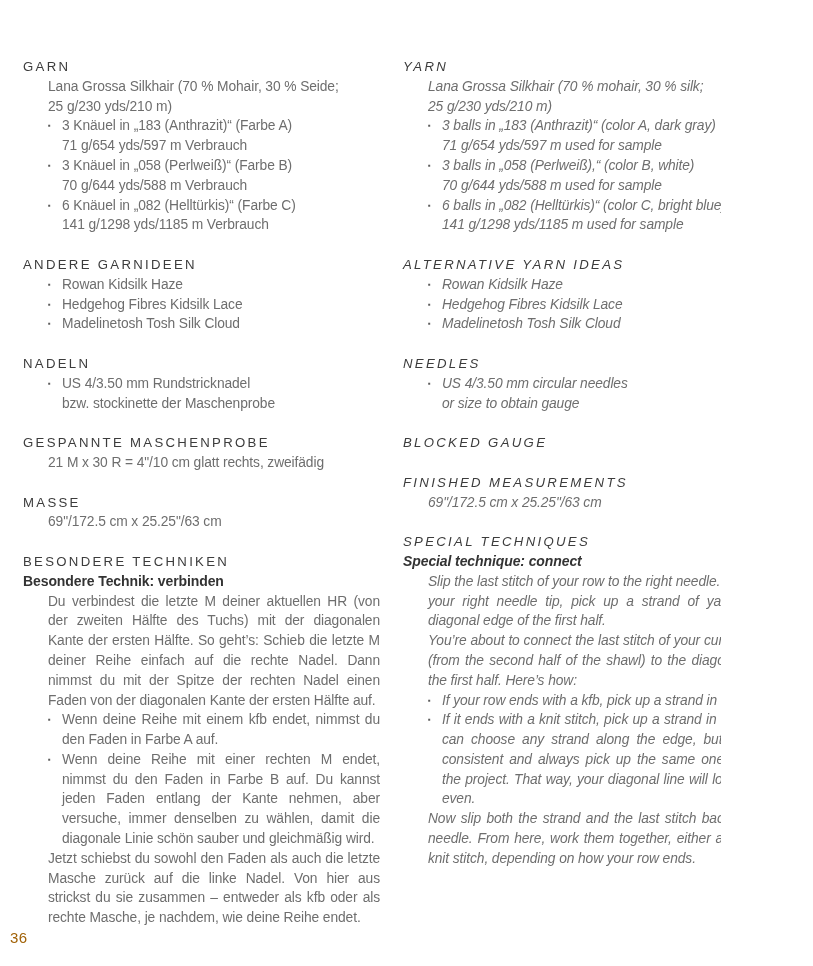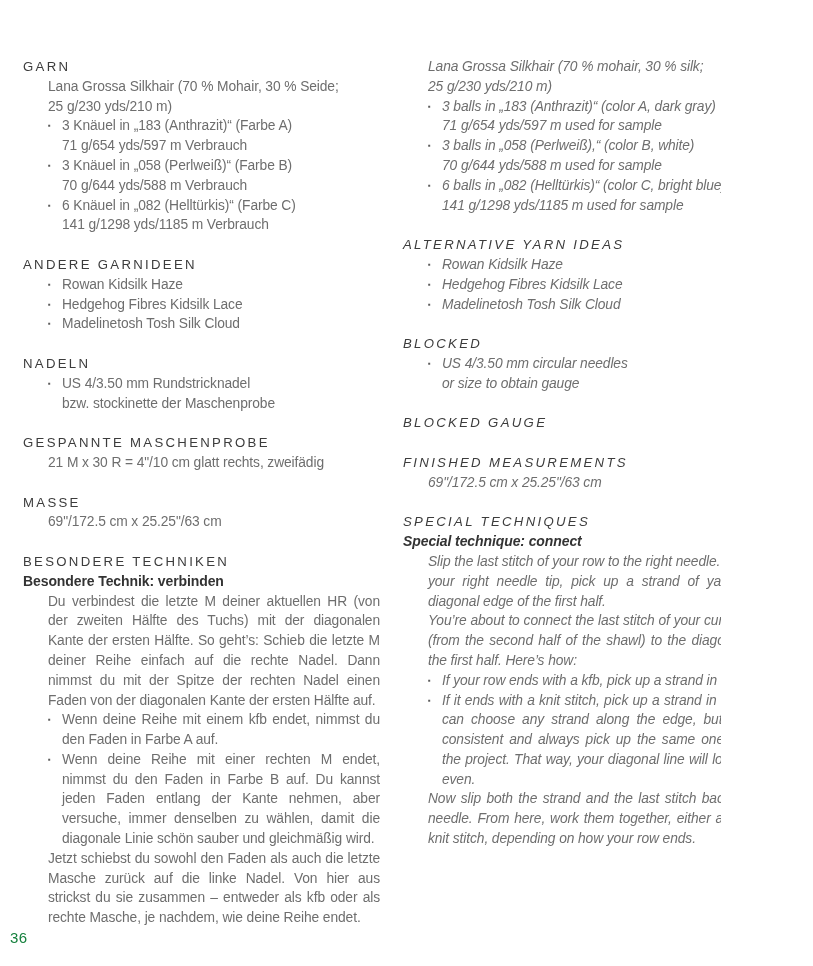--- a/index.html
+++ b/index.html
@@ -52,21 +52,21 @@
     color: #5d5d5d;
     font-style: normal;
   }
   .col.italic .marker { font-style: normal; }
   .btext { flex: 1; }
   .page-number {
     position: absolute;
     left: 10px;
     top: 929px;
     font-size: 15px;
-    color: #15803d;
+    color: #a16207;
     letter-spacing: 0.5px;
   }
 </style>
 </head>
 <body>
 
 <div class="page">
   <div class="columns">
       <div class="col">
         <section class="section">
@@ -162,20 +162,21 @@
             <div class="bullet">
               <span class="marker">▪</span>
               <div class="btext">Wenn deine Reihe mit einer rechten M endet, nimmst du den Faden in Farbe B auf. Du kannst jeden Faden entlang der Kante nehmen, aber versuche, immer denselben zu wählen, damit die diagonale Linie schön sauber und gleichmäßig wird.</div>
             </div>
             <div class="para">Jetzt schiebst du sowohl den Faden als auch die letzte Masche zurück auf die linke Nadel. Von hier aus strickst du sie zusammen – entweder als kfb oder als rechte Masche, je nachdem, wie deine Reihe endet.</div>
           </div>
         </section>
       </div>
       <div class="col italic">
         <section class="section">
+          <div class="heading">YARN</div>
           <div class="body">
             <div class="linesblk">
               <div>Lana Grossa Silkhair (70 % mohair, 30 % silk;</div>
               <div>25 g/230 yds/210 m)</div>
             </div>
             <div class="bullet">
               <span class="marker">▪</span>
               <div class="btext">
                 <div>3 balls in „183 (Anthrazit)“ (color A, dark gray)</div>
                 <div>71 g/654 yds/597 m used for sample</div>
@@ -214,21 +215,21 @@
             </div>
             <div class="bullet">
               <span class="marker">▪</span>
               <div class="btext">
                 <div>Madelinetosh Tosh Silk Cloud</div>
               </div>
             </div>
           </div>
         </section>
         <section class="section">
-          <div class="heading">BLOCKED</div>
+          <div class="heading">NEEDLES</div>
           <div class="body">
             <div class="bullet">
               <span class="marker">▪</span>
               <div class="btext">
                 <div>US 4/3.50 mm circular needles</div>
                 <div>or size to obtain gauge</div>
               </div>
             </div>
           </div>
         </section>

